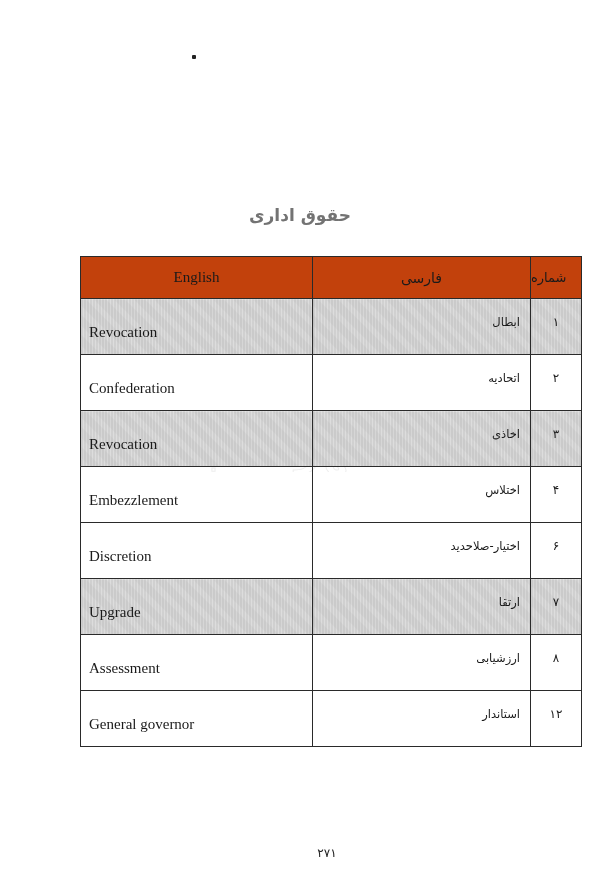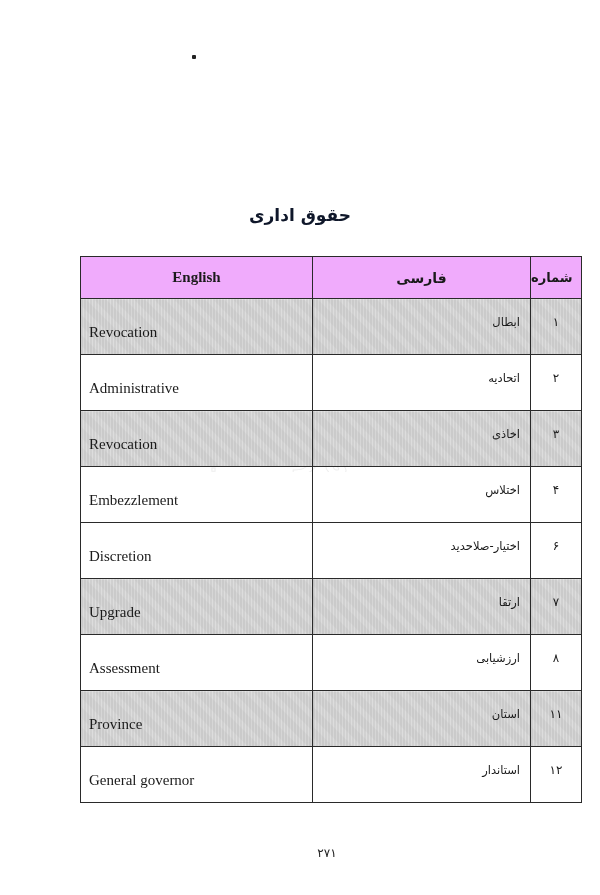--- a/index.html
+++ b/index.html
@@ -27,21 +27,21 @@
     .page-title {
       position: absolute;
       left: 0;
       width: 600px;
       top: 205px;
       text-align: center;
       direction: rtl;
       font-family: "DejaVu Sans", sans-serif;
       font-weight: bold;
       font-size: 17px;
-      color: #0f172a;
+      color: #737373;
     }
     .watermark {
       position: absolute;
       left: 193px;
       top: 428px;
       width: 280px;
       height: 44px;
       font-family: "DejaVu Sans", sans-serif;
       font-size: 43px;
       font-weight: bold;
@@ -62,22 +62,22 @@
       table-layout: fixed;
       z-index: 1;
     }
     table.glossary td, table.glossary th {
       border: 1px solid #2a2a2a;
       padding: 0;
       vertical-align: middle;
     }
     table.glossary thead th {
       height: 41px;
-      font-weight: bold;
-      background: #f0abfc;
+      font-weight: normal;
+      background: #c2410c;
     }
     th.col-en {
       width: 231px;
       font-family: "Liberation Serif", serif;
       font-size: 15px;
       text-align: center;
       vertical-align: top;
       padding-top: 10px;
       height: 31px !important;
     }
@@ -164,21 +164,21 @@
       <th class="col-num">شماره</th>
     </tr>
   </thead>
   <tbody>
     <tr class="shaded">
       <td class="en">Revocation</td>
       <td class="fa">ابطال</td>
       <td class="num">۱</td>
     </tr>
     <tr class="plain">
-      <td class="en">Administrative</td>
+      <td class="en">Confederation</td>
       <td class="fa">اتحادیه</td>
       <td class="num">۲</td>
     </tr>
     <tr class="shaded">
       <td class="en">Revocation</td>
       <td class="fa">اخاذی</td>
       <td class="num">۳</td>
     </tr>
     <tr class="plain">
       <td class="en">Embezzlement</td>
@@ -193,25 +193,20 @@
     <tr class="shaded">
       <td class="en">Upgrade</td>
       <td class="fa">ارتقا</td>
       <td class="num">۷</td>
     </tr>
     <tr class="plain">
       <td class="en">Assessment</td>
       <td class="fa">ارزشیابی</td>
       <td class="num">۸</td>
     </tr>
-    <tr class="shaded">
-      <td class="en">Province</td>
-      <td class="fa">استان</td>
-      <td class="num">۱۱</td>
-    </tr>
     <tr class="plain">
       <td class="en">General governor</td>
       <td class="fa">استاندار</td>
       <td class="num">۱۲</td>
     </tr>
   </tbody>
 </table>
 
 <div class="page-number">۲۷۱</div>
 

